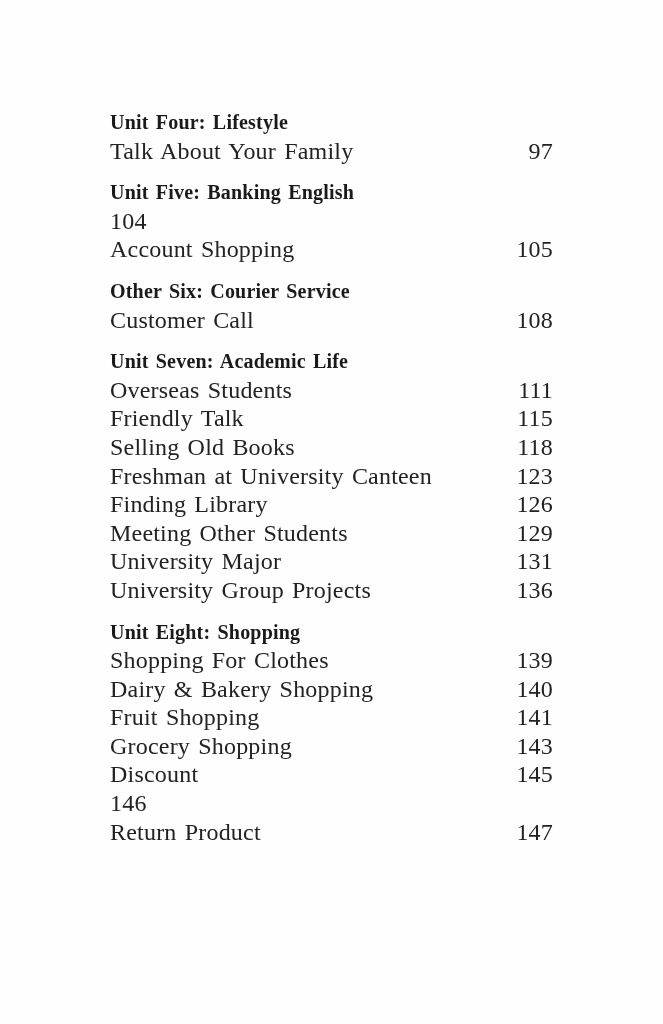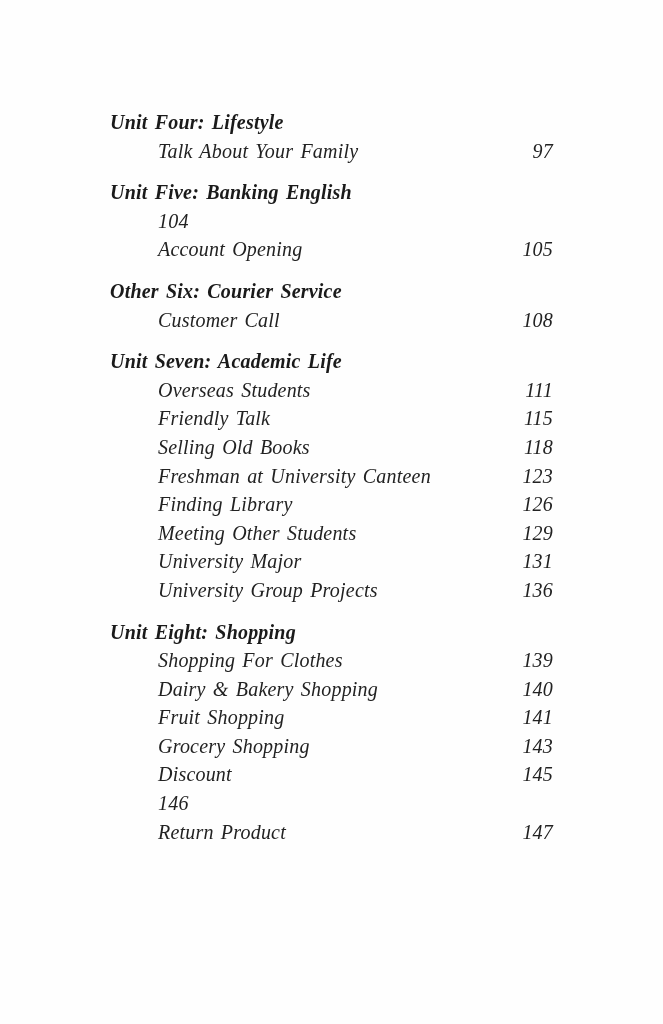--- a/index.html
+++ b/index.html
@@ -11,45 +11,43 @@
   body {
     font-family: "Liberation Serif", "DejaVu Serif", serif;
     color: #1e1e1e;
     overflow: hidden;
   }
   .page {
     width: 663px;
     height: 1024px;
     background: #fefefe;
     padding: 108px 110px 0 110px;
-    font-style: italic;
   }
   .toc-section {
     margin-top: 13px;
   }
   .toc-section:first-child {
     margin-top: 0;
   }
   .unit-heading {
     font-size: 20px;
     font-weight: 700;
     line-height: 28.6px;
     letter-spacing: 0.2px;
     word-spacing: 2px;
     color: #1a1a1a;
   }
   .toc-entry {
     display: flex;
     justify-content: space-between;
     align-items: baseline;
-    font-size: 20px;
+    font-size: 24px;
     line-height: 28.6px;
     letter-spacing: 0.2px;
     word-spacing: 2px;
-    margin-left: 48px;
   }
   .entry-title {
     white-space: nowrap;
     color: #222222;
   }
   .entry-page {
     white-space: nowrap;
     color: #222222;
   }
 </style>
@@ -64,21 +62,21 @@
           <span class="entry-title">Talk About Your Family</span>
           <span class="entry-page">97</span>
         </div>
       </section>
       <section class="toc-section">
         <h2 class="unit-heading">Unit Five: Banking English</h2>
         <div class="toc-entry">
           <span class="entry-page">104</span>
         </div>
         <div class="toc-entry">
-          <span class="entry-title">Account Opening</span>
+          <span class="entry-title">Account Shopping</span>
           <span class="entry-page">105</span>
         </div>
       </section>
       <section class="toc-section">
         <h2 class="unit-heading">Other Six: Courier Service</h2>
         <div class="toc-entry">
           <span class="entry-title">Customer Call</span>
           <span class="entry-page">108</span>
         </div>
       </section>

